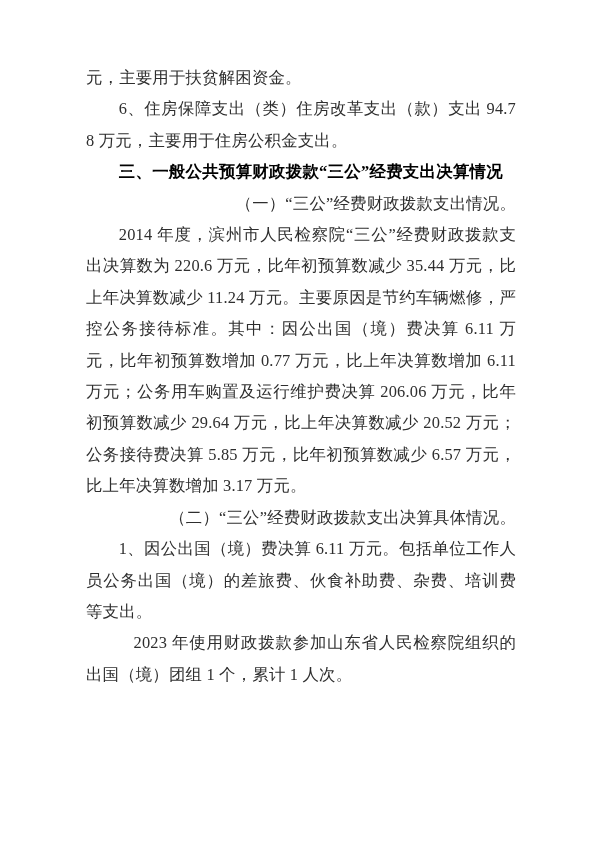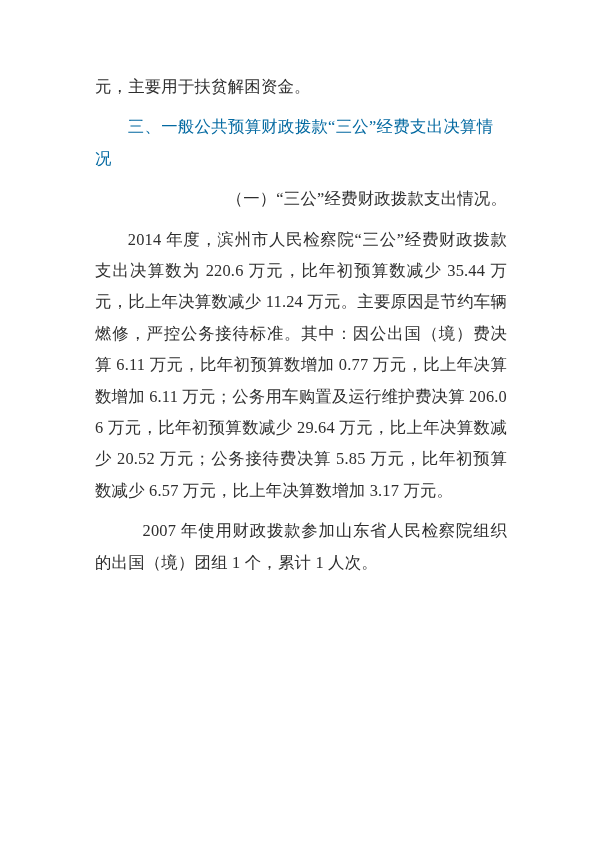--- a/index.html
+++ b/index.html
@@ -18,40 +18,40 @@
     color: #2b2b2b;
   }
   .content {
     position: absolute;
     left: 86px;
     top: 62px;
     width: 430px;
   }
   
   .p {
-    margin: 9px;
+    margin: 0;
     font-size: 16.4px;
     line-height: 31.4px;
     text-align: justify;
     text-justify: inter-character;
     letter-spacing: 0.2px;
     text-indent: 2em;
     word-break: break-all;
     color: #2e2e2e;
   }
   
   .p.no-indent {
     text-indent: 0;
   }
   .p.indent-3 {
     text-indent: 2.9em;
   }
   .p.heading {
-    font-weight: normal;
-    color: #0369a1;
+    font-weight: bold;
+    color: #000000;
     letter-spacing: 0.3px;
   }
   .p.heading {
     text-align: left;
   }
   .p.subheading {
     text-align: right;
   }
   .page-number {
     position: absolute;
@@ -66,28 +66,31 @@
 </style>
 </head>
 <body>
 
 <div class="page">
 
   <div class="content">
 
     <p class="p no-indent">元，主要用于扶贫解困资金。</p>
 
+    <p class="p">6、住房保障支出（类）住房改革支出（款）支出 94.78 万元，主要用于住房公积金支出。</p>
 
     <p class="p heading">三、一般公共预算财政拨款“三公”经费支出决算情况</p>
 
     <p class="p subheading">（一）“三公”经费财政拨款支出情况。</p>
 
     <p class="p">2014 年度，滨州市人民检察院“三公”经费财政拨款支出决算数为 220.6 万元，比年初预算数减少 35.44 万元，比上年决算数减少 11.24 万元。主要原因是节约车辆燃修，严控公务接待标准。其中：因公出国（境）费决算 6.11 万元，比年初预算数增加 0.77 万元，比上年决算数增加 6.11 万元；公务用车购置及运行维护费决算 206.06 万元，比年初预算数减少 29.64 万元，比上年决算数减少 20.52 万元；公务接待费决算 5.85 万元，比年初预算数减少 6.57 万元，比上年决算数增加 3.17 万元。</p>
 
+    <p class="p subheading">（二）“三公”经费财政拨款支出决算具体情况。</p>
 
+    <p class="p">1、因公出国（境）费决算 6.11 万元。包括单位工作人员公务出国（境）的差旅费、伙食补助费、杂费、培训费等支出。</p>
 
-    <p class="p indent-3">2007 年使用财政拨款参加山东省人民检察院组织的出国（境）团组 1 个，累计 1 人次。</p>
+    <p class="p indent-3">2023 年使用财政拨款参加山东省人民检察院组织的出国（境）团组 1 个，累计 1 人次。</p>
 
 
   </div>
 
 
 </div>
 
 </body></html>

